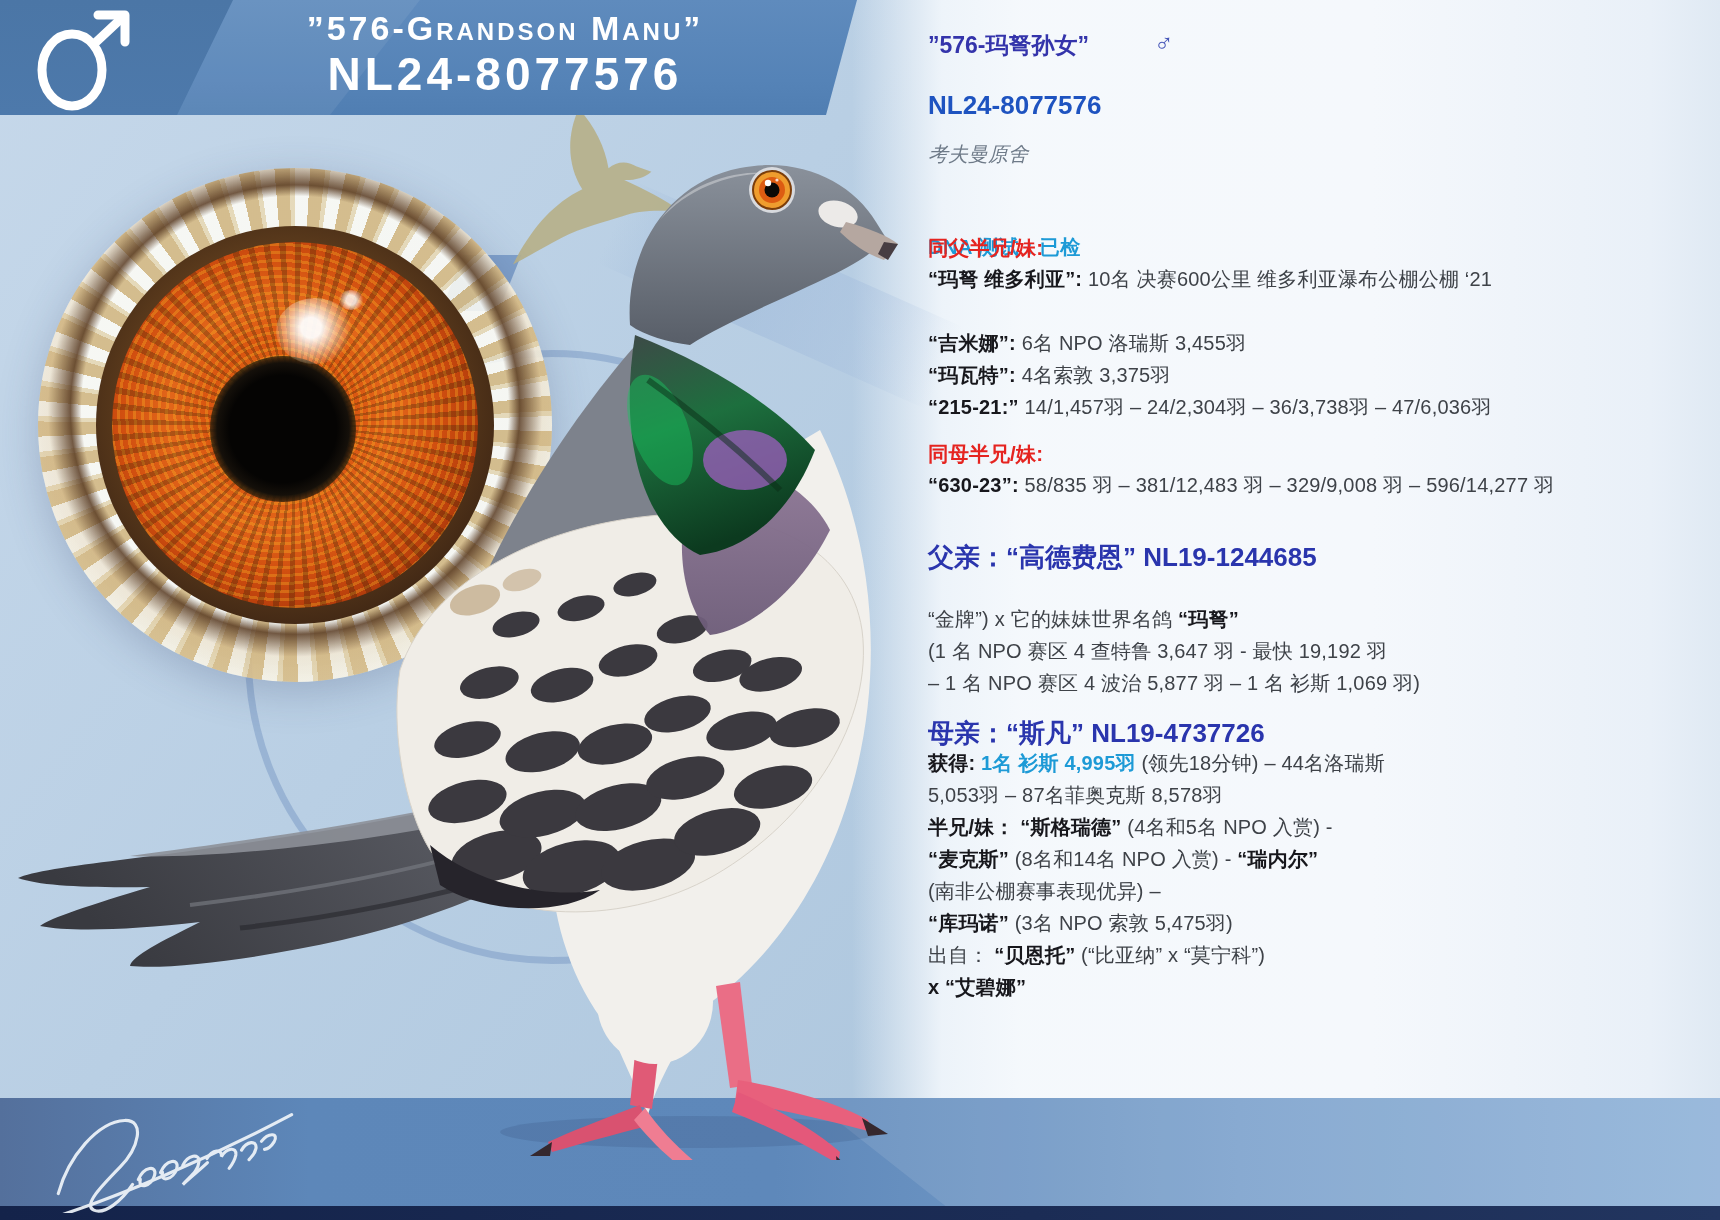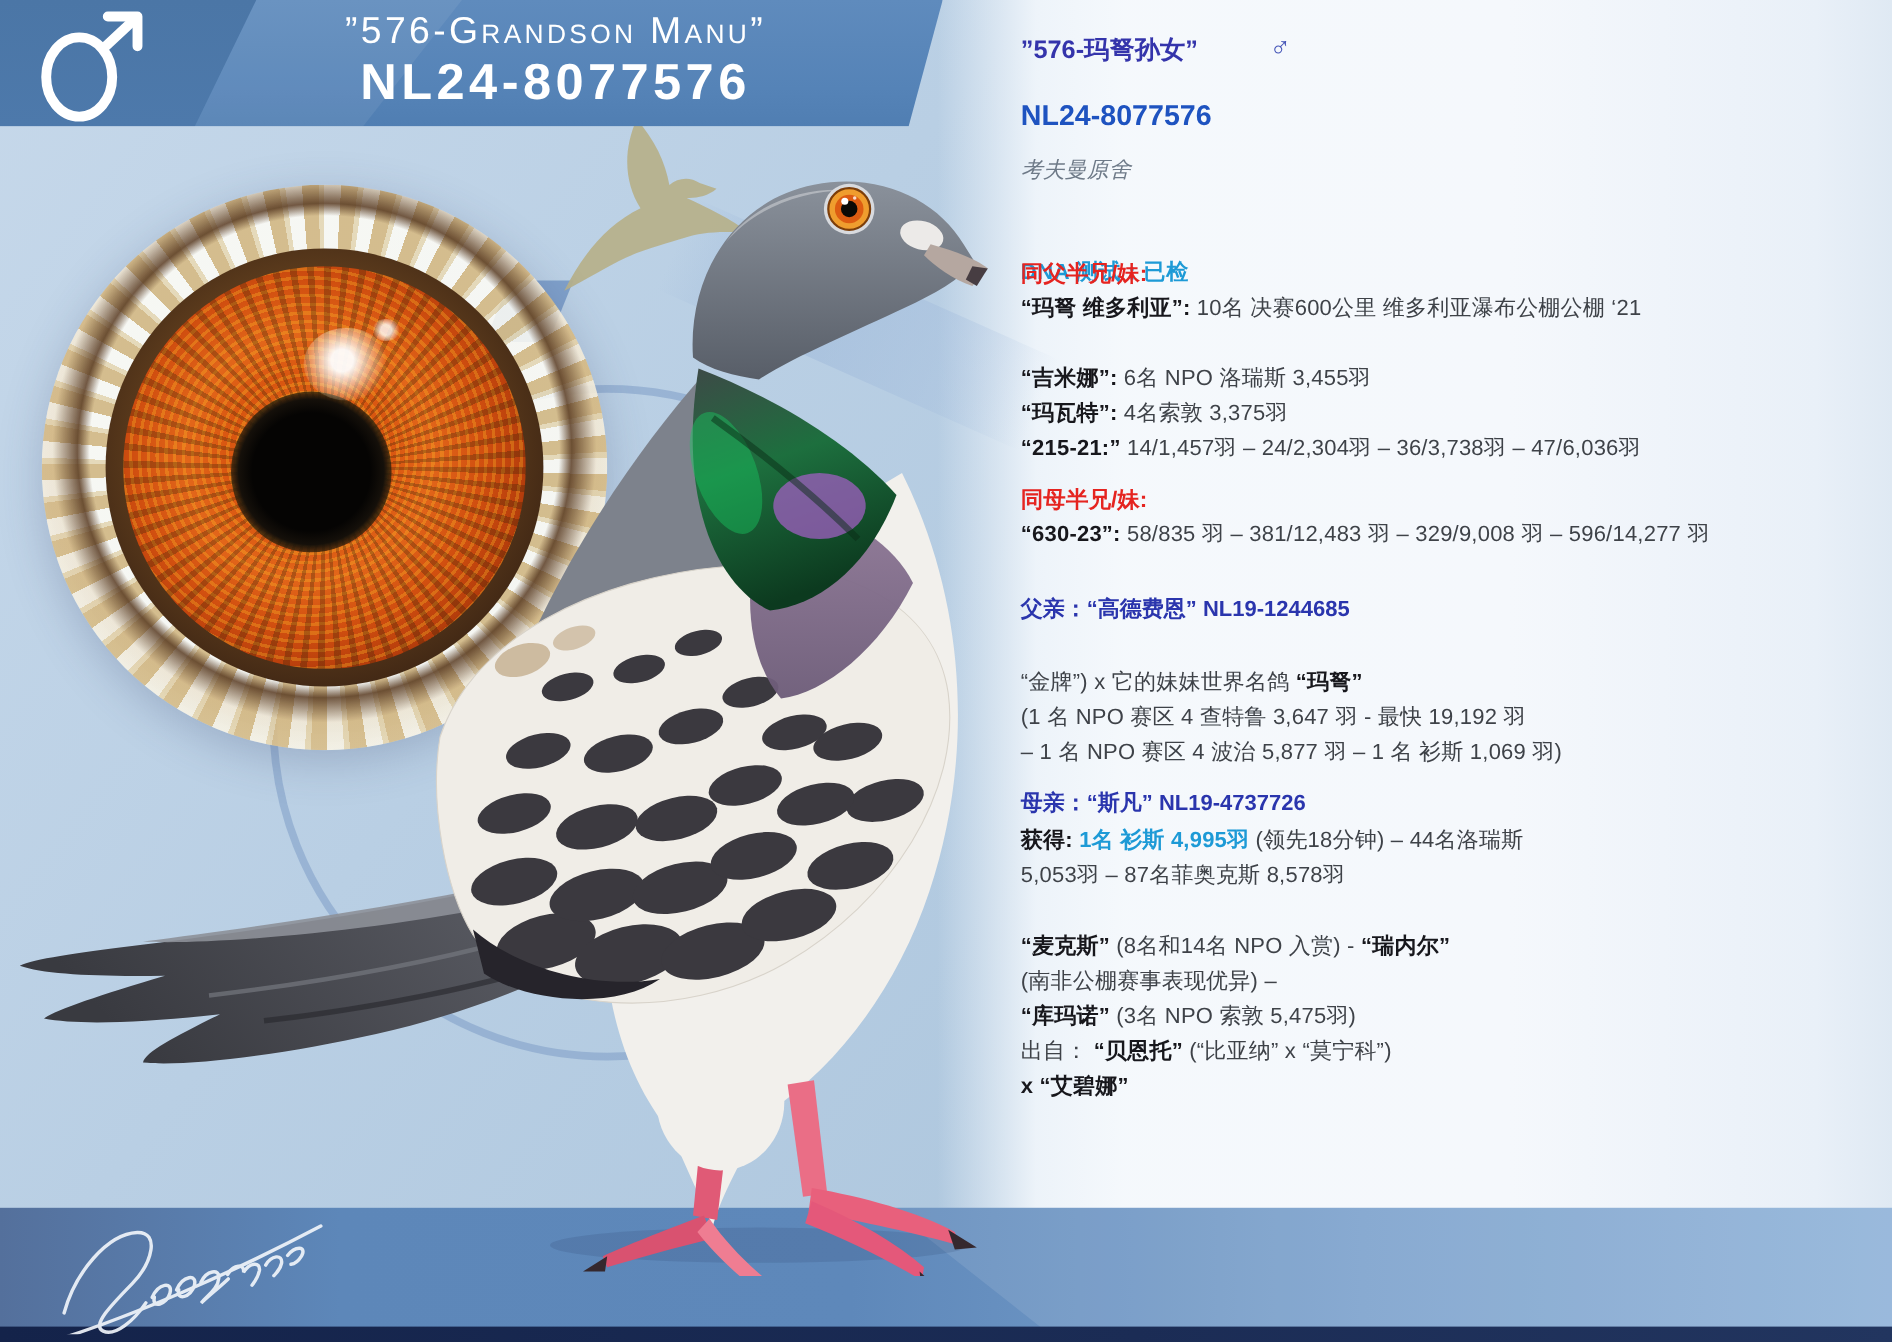--- a/index.html
+++ b/index.html
@@ -57,21 +57,21 @@
   .banner-sheen{
     position:absolute;left:0;top:0;width:100%;height:100%;
     clip-path:polygon(233px 0,420px 0,330px 115px,177px 115px);
     background:rgba(255,255,255,0.07);
   }
   .male-icon{position:absolute;left:30px;top:8px;width:108px;height:104px;}
   .banner-text{
     position:absolute;left:185px;top:8px;width:640px;text-align:center;color:#ffffff;
   }
   .banner-name{
-    font-variant:small-caps;font-weight:400;font-size:34px;letter-spacing:3px;line-height:40px;
+    font-variant:small-caps;font-weight:700;font-size:34px;letter-spacing:3px;line-height:40px;
   }
   .banner-ring{
     font-weight:700;font-size:46px;letter-spacing:4px;line-height:52px;
   }
   
   .eye-photo{position:absolute;left:38px;top:168px;width:514px;height:514px;}
   .eye-ring{
     position:absolute;left:0;top:0;width:100%;height:100%;border-radius:50%;
     background:
       radial-gradient(circle at 50% 47%,rgba(0,0,0,0) 0 57%,rgba(90,60,35,0.85) 60%,rgba(210,180,130,0.25) 66%,rgba(240,228,195,0.15) 75%,rgba(205,176,130,0.55) 86%,rgba(186,153,105,0.9) 93%,rgba(170,140,95,0.45) 97%,rgba(160,130,90,0) 100%),
@@ -108,21 +108,21 @@
   .seg-b{font-weight:700;color:#17171c;}
   .seg-r{color:#3e4248;}
   .seg-cy{font-weight:700;color:#1d9ad6;}
   .title-cn{position:absolute;left:0;top:30px;font-size:23px;font-weight:700;color:#3434ab;white-space:nowrap;}
   .title-male{position:absolute;left:226px;top:28px;font-size:26px;color:#4656b8;font-weight:400;}
   .ring-cn{position:absolute;left:0;top:90px;font-size:26px;font-weight:700;color:#1e53c0;}
   .loft{position:absolute;left:0;top:141px;font-size:20px;color:#6e7a88;font-style:italic;}
   .dna{position:absolute;left:0;top:186px;font-size:20px;margin-top:48px;}
   .dna .seg-cy{letter-spacing:0.5px;}
   .h-red{position:absolute;left:0;font-size:20.5px;font-weight:700;color:#e52420;white-space:nowrap;}
-  .h-blue{position:absolute;left:0;font-size:20px;font-weight:700;color:#2a35ad;white-space:nowrap;}
+  .h-blue{position:absolute;left:0;font-size:26px;font-weight:700;color:#2a35ad;white-space:nowrap;}
 </style>
 </head>
 <body>
 
 <div class="stage">
 
   <div class="right-panel"></div>
   <div class="arc-circle"></div>
   <div class="deco-swoosh"></div>
   <div class="deco-parallelogram"></div>
@@ -303,20 +303,21 @@
     <div class="line" style="top:472px"><span class="seg-b">“630-23”:</span><span class="seg-r"> 58/835 羽 – 381/12,483 羽 – 329/9,008 羽 – 596/14,277 羽</span></div>
 
     <div class="h-blue" style="top:540px">父亲：“高德费恩” NL19-1244685</div>
     <div class="line" style="top:606px"><span class="seg-r">“金牌”) x 它的妹妹世界名鸽 </span><span class="seg-b">“玛弩”</span></div>
     <div class="line" style="top:638px"><span class="seg-r"> (1 名 NPO 赛区 4 查特鲁 3,647 羽  - 最快 19,192 羽</span></div>
     <div class="line" style="top:670px"><span class="seg-r"> – 1 名 NPO 赛区 4 波治 5,877 羽 – 1 名 衫斯 1,069 羽)</span></div>
 
     <div class="h-blue" style="top:716px">母亲：“斯凡” NL19-4737726</div>
     <div class="line" style="top:750px"><span class="seg-b">获得: </span><span class="seg-cy">1名 衫斯 4,995羽</span><span class="seg-r">   (领先18分钟) – 44名洛瑞斯</span></div>
     <div class="line" style="top:782px"><span class="seg-r">5,053羽 – 87名菲奥克斯 8,578羽</span></div>
+    <div class="line" style="top:814px"><span class="seg-b">半兄/妹： “斯格瑞德”</span><span class="seg-r"> (4名和5名 NPO 入赏)  -</span></div>
     <div class="line" style="top:846px"><span class="seg-b">“麦克斯”</span><span class="seg-r"> (8名和14名 NPO 入赏) - </span><span class="seg-b">“瑞内尔”</span></div>
     <div class="line" style="top:878px"><span class="seg-r">(南非公棚赛事表现优异) –</span></div>
     <div class="line" style="top:910px"><span class="seg-b">“库玛诺”</span><span class="seg-r"> (3名 NPO 索敦 5,475羽)</span></div>
     <div class="line" style="top:942px"><span class="seg-r">出自： </span><span class="seg-b">“贝恩托”</span><span class="seg-r"> (“比亚纳” x “莫宁科”)</span></div>
     <div class="line" style="top:974px"><span class="seg-b">x “艾碧娜”</span></div>
   </div>
 
 </div>
 
 </body></html>

